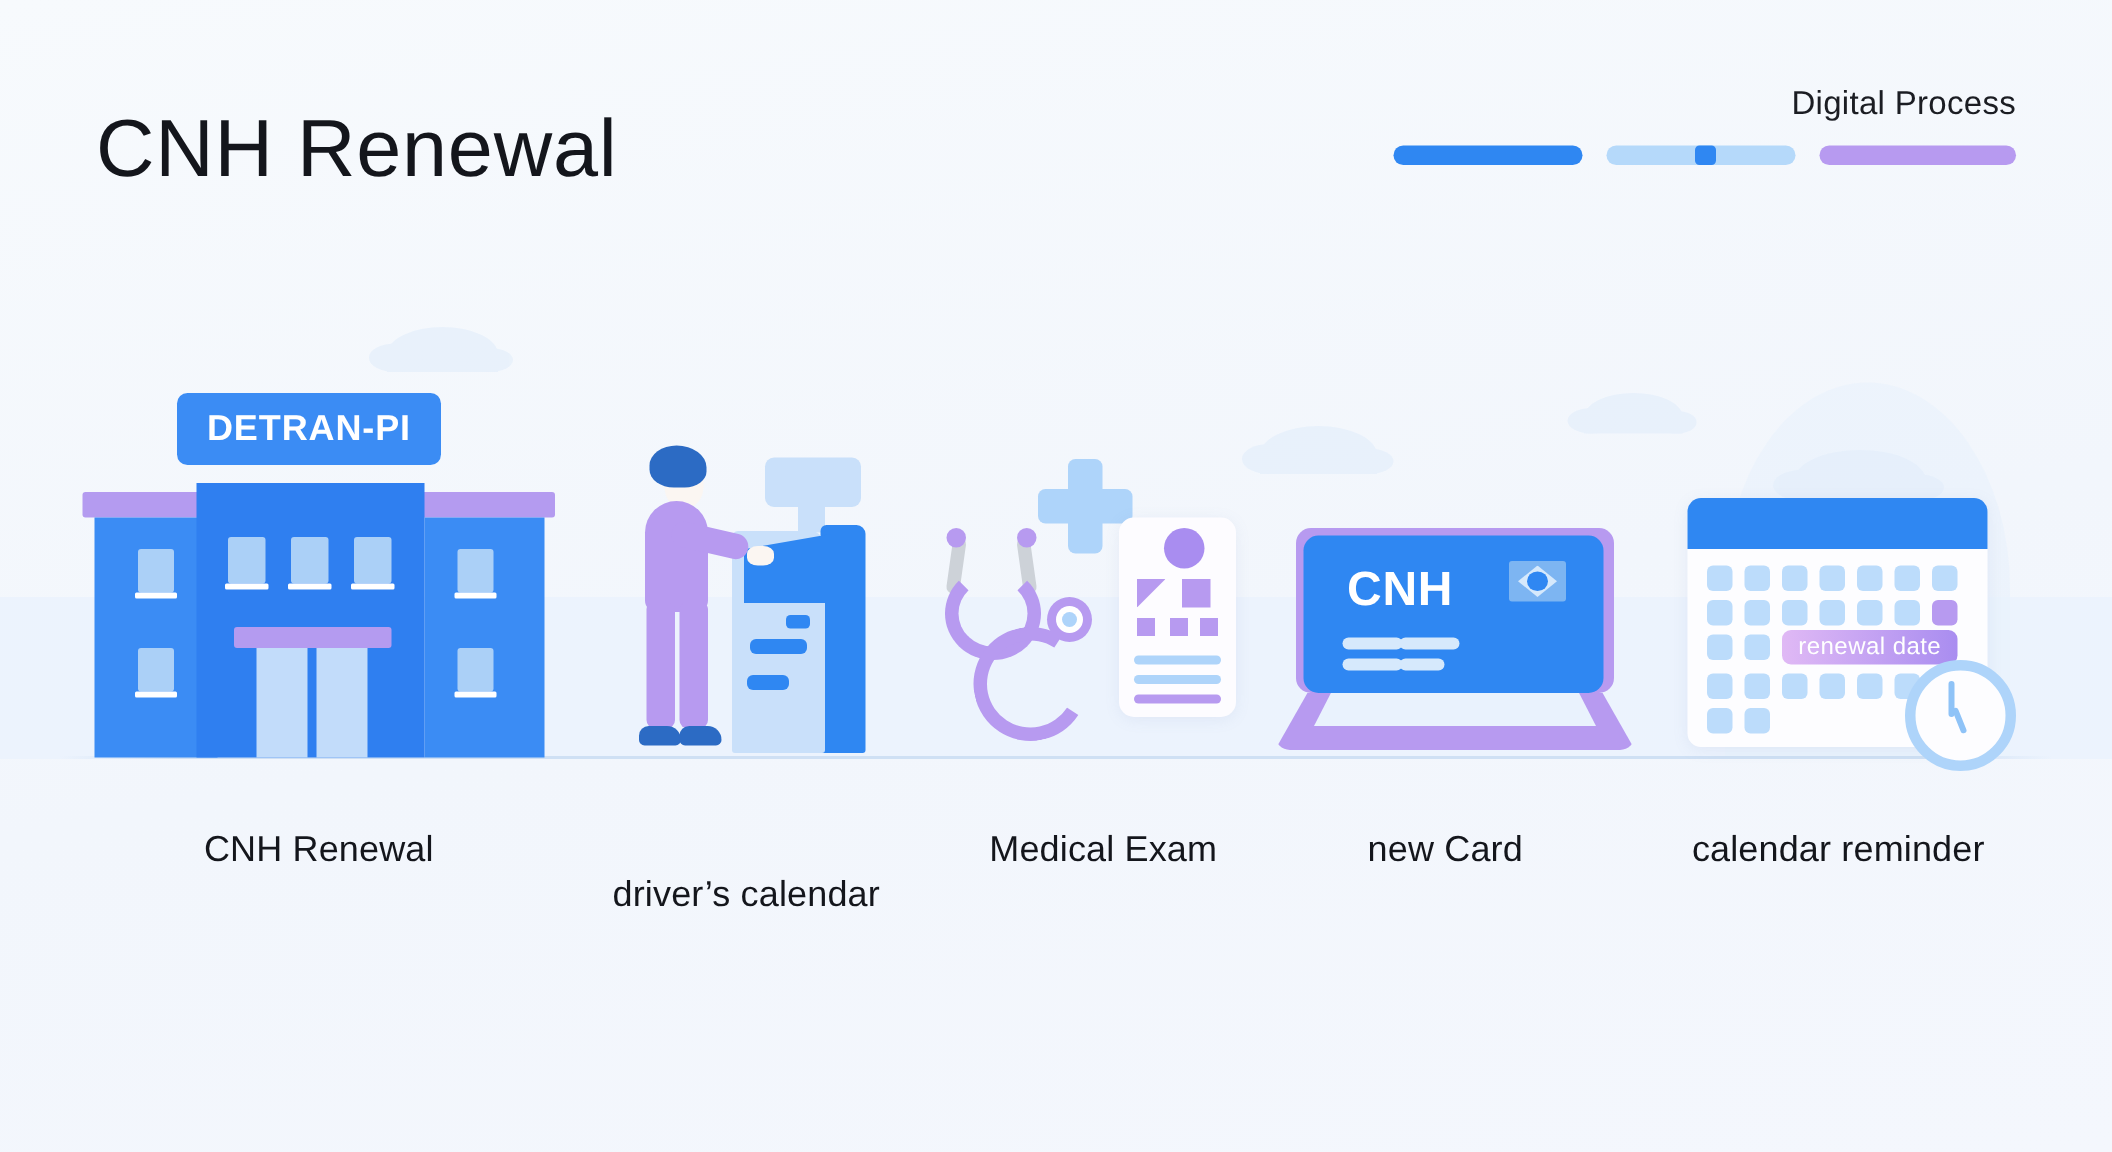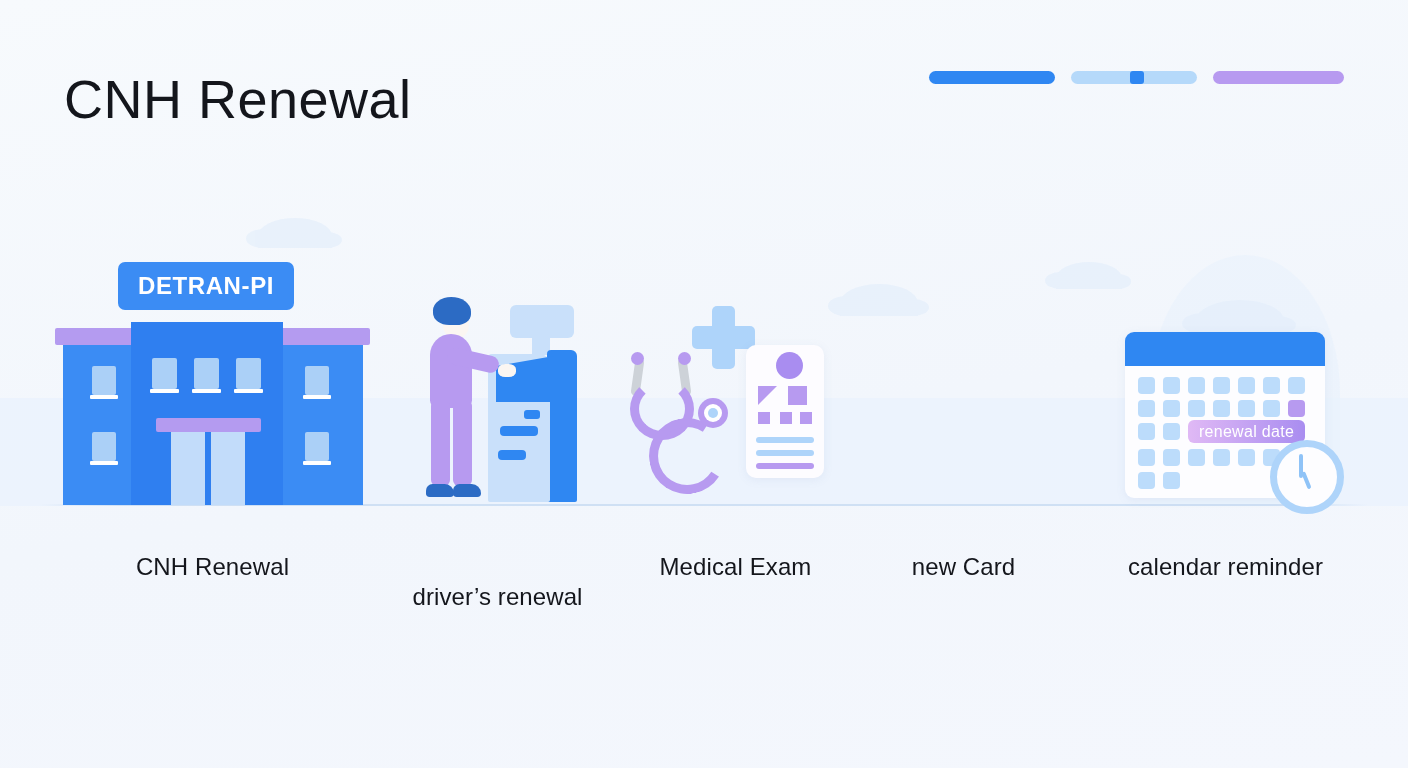--- a/index.html
+++ b/index.html
@@ -185,20 +185,21 @@
   <div class="bigblob" style="left:1150px;top:255px;width:190px;height:250px;"></div>
   <div class="cloud" style="left:258px;top:218px;width:74px;height:30px;"></div>
   <div class="cloud" style="left:840px;top:284px;width:78px;height:32px;"></div>
   <div class="cloud" style="left:1056px;top:262px;width:66px;height:27px;"></div>
   <div class="cloud" style="left:1196px;top:300px;width:88px;height:34px;"></div>
   <div class="ground"></div>
 
   <div class="page-title">CNH Renewal</div>
 
   <div class="legend">
+    <div class="legend-label">Digital Process</div>
     <div class="legend-bars">
       <div class="lbar" style="width:126px;background:#2f87f2;"></div>
       <div class="lbar" style="width:126px;background:#b5d9fa;">
         <div style="position:absolute;left:47%;top:0;width:14px;height:13px;background:#2f87f2;border-radius:3px;"></div>
       </div>
       <div class="lbar" style="width:131px;background:#b79af0;"></div>
     </div>
   </div>
 
   <div class="scene" style="left:55px;top:262px;width:320px;height:243px;">
@@ -276,20 +277,34 @@
     <div class="doc-tri" style="left:130px;top:86px;width:19px;height:19px;clip-path:polygon(0 0,100% 0,0 100%);"></div>
     <div class="doc-sq" style="left:160px;top:86px;width:19px;height:19px;"></div>
     <div class="doc-sq" style="left:130px;top:112px;width:12px;height:12px;clip-path:polygon(0 0,100% 0,100% 100%,40% 100%,0 120%);"></div>
     <div class="doc-sq" style="left:152px;top:112px;width:12px;height:12px;"></div>
     <div class="doc-sq" style="left:172px;top:112px;width:12px;height:12px;"></div>
     <div class="doc-line-b" style="left:128px;top:137px;width:58px;height:6px;"></div>
     <div class="doc-line-b" style="left:128px;top:150px;width:58px;height:6px;"></div>
     <div class="doc-line-p" style="left:128px;top:163px;width:58px;height:6px;"></div>
   </div>
 
+  <div class="scene" style="left:850px;top:352px;width:240px;height:152px;">
+    <div class="card-shadowrect" style="left:14px;top:0px;width:212px;height:110px;"></div>
+    <div class="card-base" style="left:0px;top:110px;width:240px;height:38px;clip-path:polygon(9% 0,91% 0,100% 100%,0 100%);"></div>
+    <div class="card-inner-base" style="left:26px;top:110px;width:188px;height:22px;clip-path:polygon(6% 0,94% 0,100% 100%,0 100%);"></div>
+    <div class="card-main" style="left:19px;top:5px;width:200px;height:105px;"></div>
+    <div class="card-title" style="left:48px;top:22px;">CNH</div>
+    <div class="card-flag" style="left:156px;top:22px;width:38px;height:27px;"></div>
+    <div class="card-flag-d" style="left:162px;top:25px;width:26px;height:21px;clip-path:polygon(50% 0,100% 50%,50% 100%,0 50%);"></div>
+    <div class="card-flag-c" style="left:168px;top:29px;width:14px;height:13px;"></div>
+    <div class="card-line" style="left:45px;top:73px;width:40px;height:8px;"></div>
+    <div class="card-line" style="left:83px;top:73px;width:40px;height:8px;"></div>
+    <div class="card-line" style="left:45px;top:87px;width:40px;height:8px;"></div>
+    <div class="card-line" style="left:83px;top:87px;width:30px;height:8px;"></div>
+  </div>
 
   <div class="scene" style="left:1125px;top:332px;width:210px;height:172px;padding-left:18px;">
     <div class="cal-body" style="left:0px;top:0px;width:200px;height:166px;"></div>
     <div class="cal-head" style="left:0px;top:0px;width:200px;height:34px;"></div>
 
     <div class="cal-cell" style="left:13px;top:45px;width:17px;height:17px;"></div>
     <div class="cal-cell" style="left:38px;top:45px;width:17px;height:17px;"></div>
     <div class="cal-cell" style="left:63px;top:45px;width:17px;height:17px;"></div>
     <div class="cal-cell" style="left:88px;top:45px;width:17px;height:17px;"></div>
     <div class="cal-cell" style="left:113px;top:45px;width:17px;height:17px;"></div>
@@ -321,21 +336,21 @@
     <div class="clock-ring" style="left:145px;top:108px;width:60px;height:60px;"></div>
     <div class="clock-hand" style="left:174px;top:122px;width:4px;height:24px;"></div>
     <div class="clock-hand" style="left:176px;top:140px;width:4px;height:18px;transform:rotate(-22deg);transform-origin:top center;"></div>
   </div>
 
   <div class="caption" style="left:85px;top:552px;width:255px;">
     <span>CNH Renewal</span>
   </div>
   <div class="caption" style="left:375px;top:552px;width:245px;">
     <br>
-    <span>driver’s renewal</span>
+    <span>driver’s calendar</span>
   </div>
   <div class="caption" style="left:865px;top:552px;width:197px;">
     <span>new Card</span>
   </div>
   <div class="caption" style="left:628px;top:552px;width:215px;">
     <span>Medical Exam</span>
   </div>
   <div class="caption" style="left:1098px;top:552px;width:255px;">
     <span>calendar reminder</span>
   </div>

